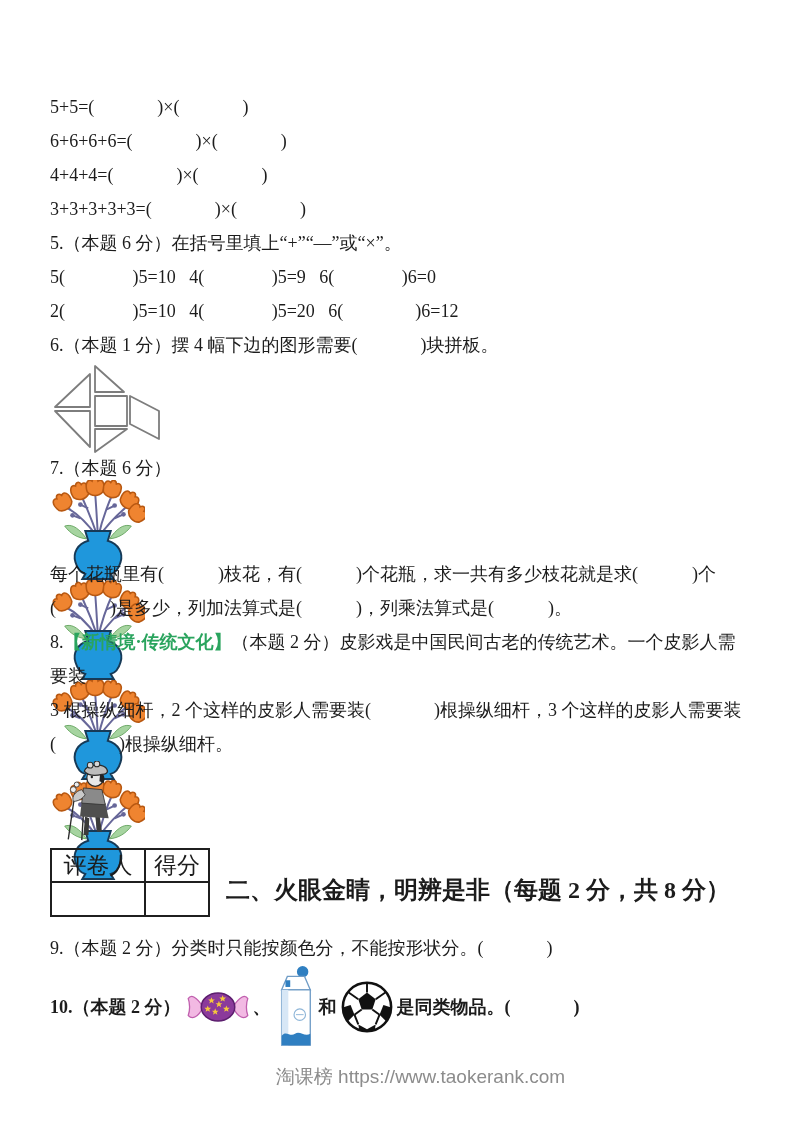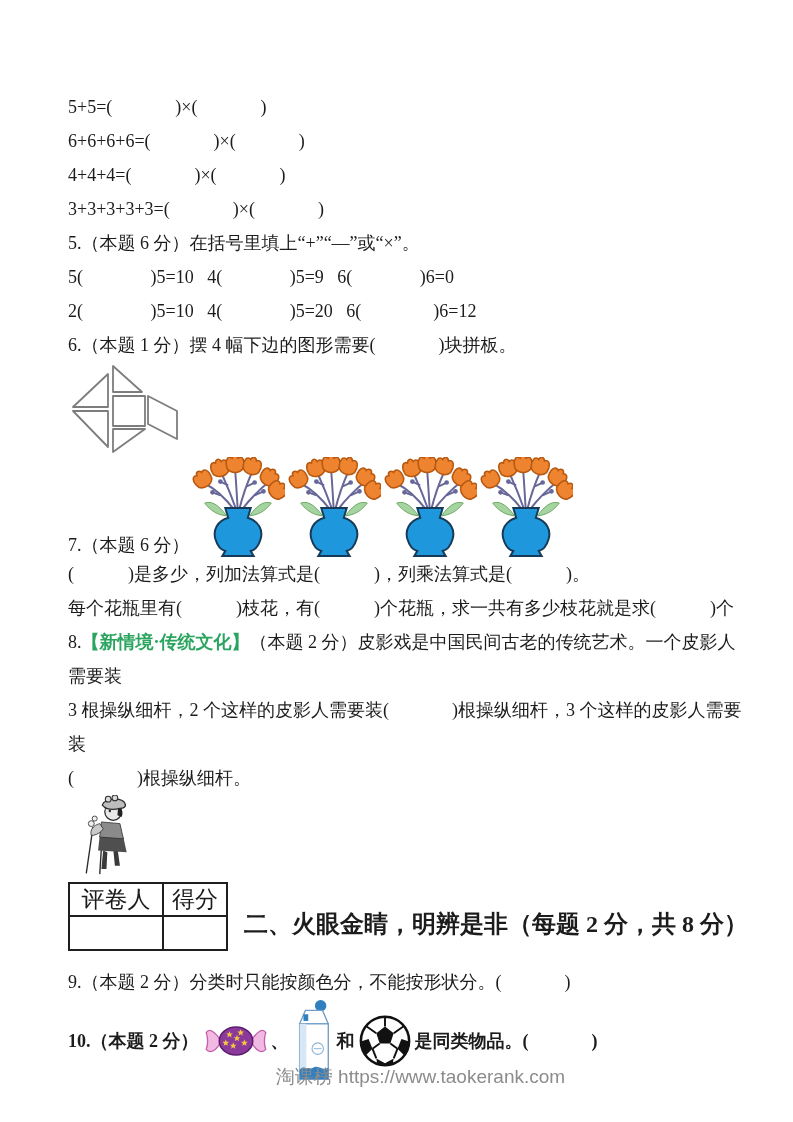--- a/index.html
+++ b/index.html
@@ -7,28 +7,28 @@
   .page {
     position: relative;
     width: 793px;
     height: 1122px;
     margin: 0 auto;
     background: #ffffff;
     overflow: hidden;
     font-family: "Liberation Serif", serif;
     color: var(--text, #1c1c1c);
   }
-  .content { padding: 90px 50px 0 68px; font-size: 18px; }
+  .content { padding: 90px 50px 0 50px; font-size: 18px; }
   .content p { margin: 0; line-height: 34px; min-height: 34px; white-space: pre-wrap; }
   .badge-green { color: var(--badge-green, #2aa45e); font-weight: bold; }
 
   .tangram-wrap { height: 94px; margin-left: 2px; }
   .tangram-wrap svg { display: block; }
 
-  .q7-row { display: flex; align-items: flex-end; height: 101px; }
+  .q7-row { display: flex; align-items: flex-start; height: 101px; flex-direction: column; }
   .q7-label { white-space: pre; flex: 0 0 auto; }
   .vase-svg { width: 94px; height: 100px; margin: 0 1px; flex: 0 0 auto; }
 
   .puppet-wrap { height: 82px; margin-left: 8px; }
 
   .score-row { display: flex; align-items: center; margin-top: 6px; height: 66px; }
   table.score-table { border-collapse: collapse; flex: 0 0 auto; }
   table.score-table td {
     border: 2px solid #1f1f1f; text-align: center; vertical-align: middle;
     font-size: 23px; padding: 0; height: 30px;
@@ -131,22 +131,22 @@
           <use href="#vase-def"></use>
         </svg>
       <svg class="vase-svg" viewBox="0 0 96 100">
           <use href="#vase-def"></use>
         </svg>
       <svg class="vase-svg" viewBox="0 0 96 100">
           <use href="#vase-def"></use>
         </svg>
     </div>
 
+    <p>每个花瓶里有(            )枝花，有(            )个花瓶，求一共有多少枝花就是求(            )个</p>
     <p>(            )是多少，列加法算式是(            )，列乘法算式是(            )。</p>
-    <p>每个花瓶里有(            )枝花，有(            )个花瓶，求一共有多少枝花就是求(            )个</p>
 
     <p><span>8.</span><span class="badge-green">【新情境·传统文化】</span><span>（本题 2 分）皮影戏是中国民间古老的传统艺术。一个皮影人需要装</span></p>
     <p>3 根操纵细杆，2 个这样的皮影人需要装(              )根操纵细杆，3 个这样的皮影人需要装</p>
     <p>(              )根操纵细杆。</p>
 
     <div class="puppet-wrap">
       <svg width="66" height="80" viewBox="0 0 70 95">
         <g style="stroke:#2b2b2b;stroke-width:1.6;fill:none">
           <line x1="16" y1="38" x2="8" y2="93"></line>
           <line x1="27" y1="46" x2="24" y2="94"></line>

